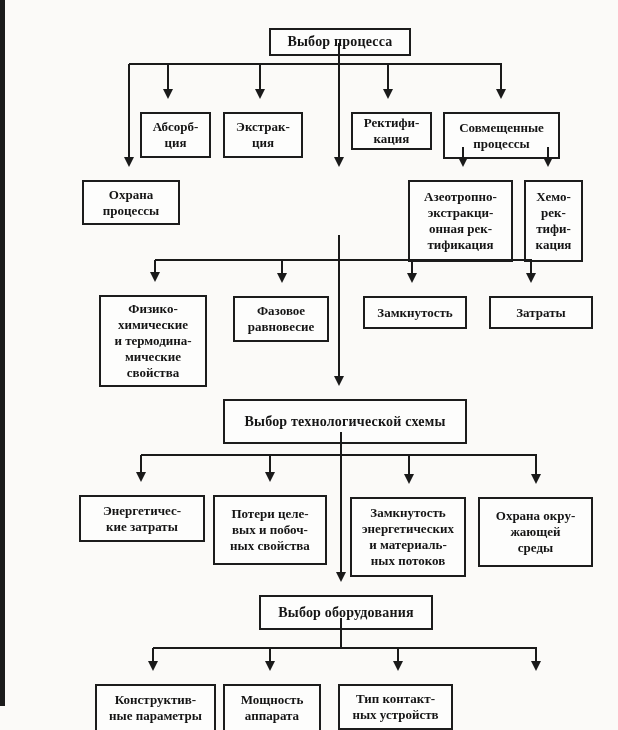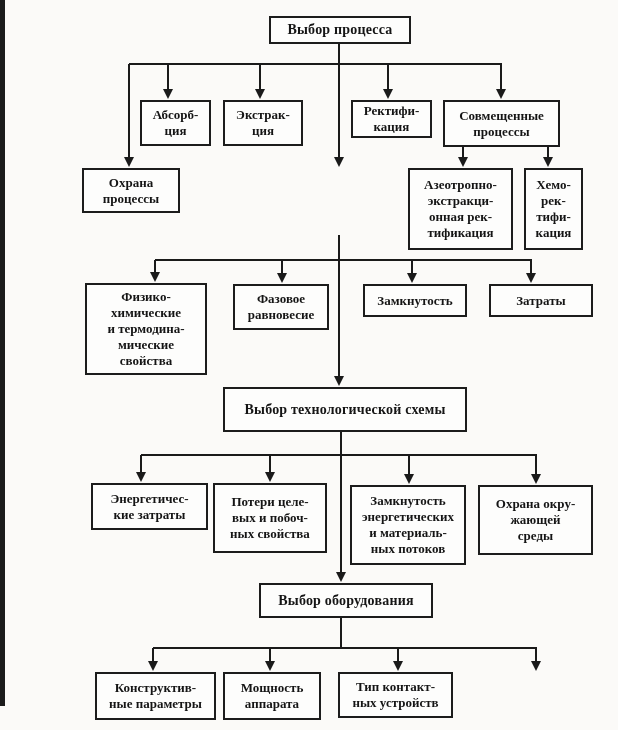--- a/index.html
+++ b/index.html
@@ -15,20 +15,21 @@
     box-sizing:border-box;
     border:2px solid #1c1c1c;
     background:#fdfdfc;
     color:#151515;
     display:flex;align-items:center;justify-content:center;
     text-align:center;
     font-weight:bold;
     font-size:13px;line-height:1.22;
     white-space:pre-line;
     padding:1px 2px;
+    margin-top:12px;
   }
   .node.title{font-size:14px;letter-spacing:.2px;}
   .v-line,.h-line{position:absolute;background:#1a1a1a;}
   .v-line{width:2px;}
   .h-line{height:2px;}
   .arrow-down{
     position:absolute;width:0;height:0;
     border-left:5.5px solid transparent;
     border-right:5.5px solid transparent;
     border-top:10px solid #1a1a1a;
@@ -56,33 +57,33 @@
 процессы</div>
   <div class="node" style="left:408px;top:168px;width:105px;height:82px">Азеотропно-
 экстракци-
 онная рек-
 тификация</div>
   <div class="node" style="left:524px;top:168px;width:59px;height:82px">Хемо-
 рек-
 тифи-
 кация</div>
 
-  <div class="node" style="left:85px;top:283px;width:122px;height:92px">Физико-
+  <div class="node" style="left:99px;top:283px;width:108px;height:92px">Физико-
 химические
 и термодина-
 мические
 свойства</div>
   <div class="node" style="left:233px;top:284px;width:96px;height:46px">Фазовое
 равновесие</div>
   <div class="node" style="left:363px;top:284px;width:104px;height:33px">Замкнутость</div>
   <div class="node" style="left:489px;top:284px;width:104px;height:33px">Затраты</div>
 
   <div class="node title" style="left:223px;top:387px;width:244px;height:45px">Выбор технологической схемы</div>
 
-  <div class="node" style="left:91px;top:483px;width:117px;height:47px">Энергетичес-
+  <div class="node" style="left:79px;top:483px;width:126px;height:47px">Энергетичес-
 кие затраты</div>
   <div class="node" style="left:213px;top:483px;width:114px;height:70px">Потери целе-
 вых и побоч-
 ных свойства</div>
   <div class="node" style="left:350px;top:485px;width:116px;height:80px">Замкнутость
 энергетических
 и материаль-
 ных потоков</div>
   <div class="node" style="left:478px;top:485px;width:115px;height:70px">Охрана окру-
 жающей

